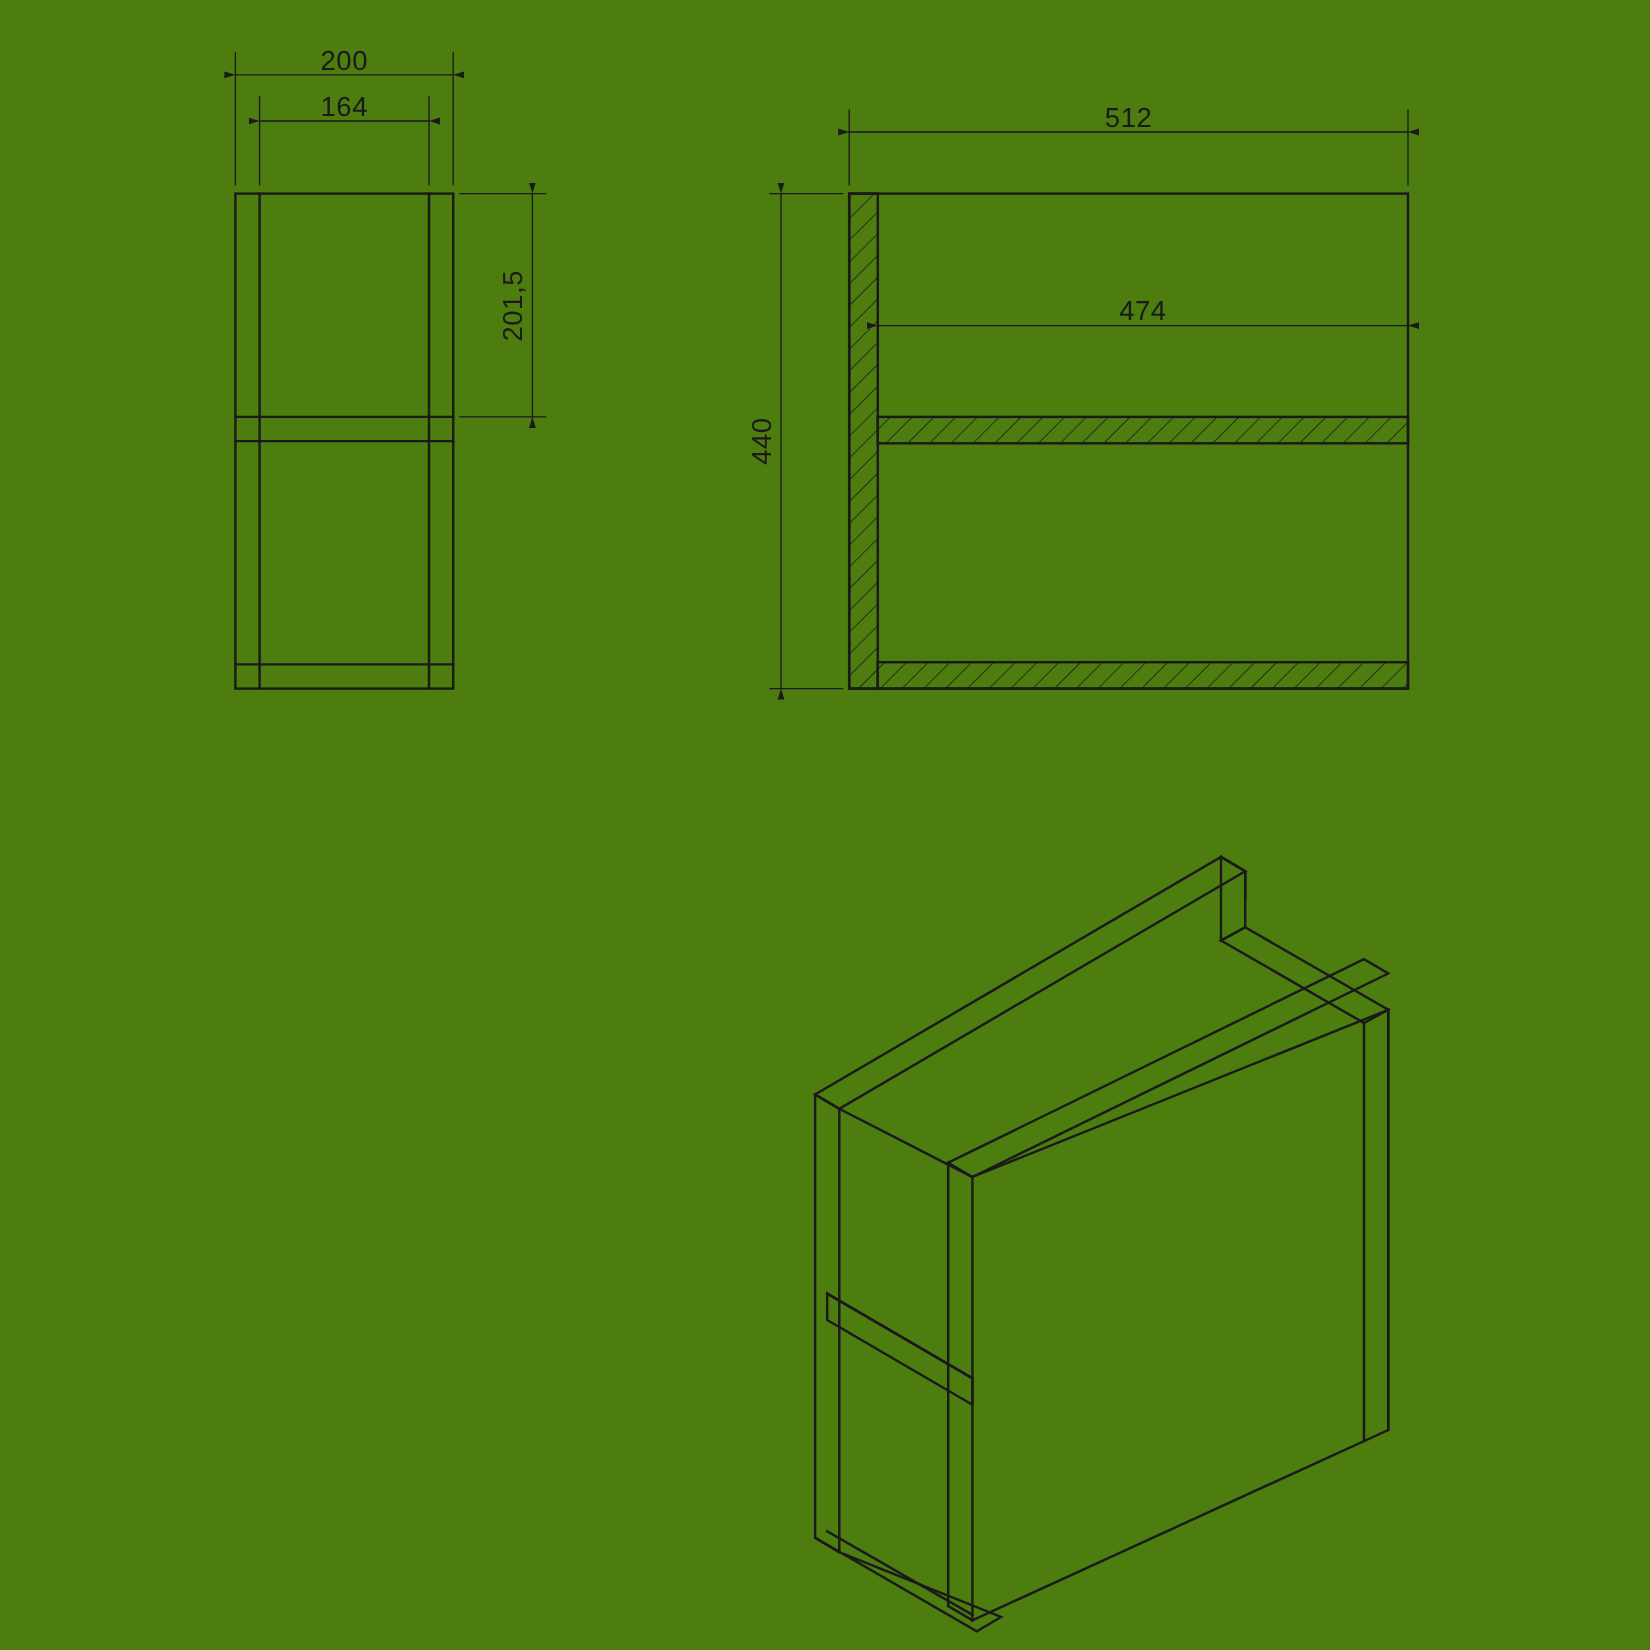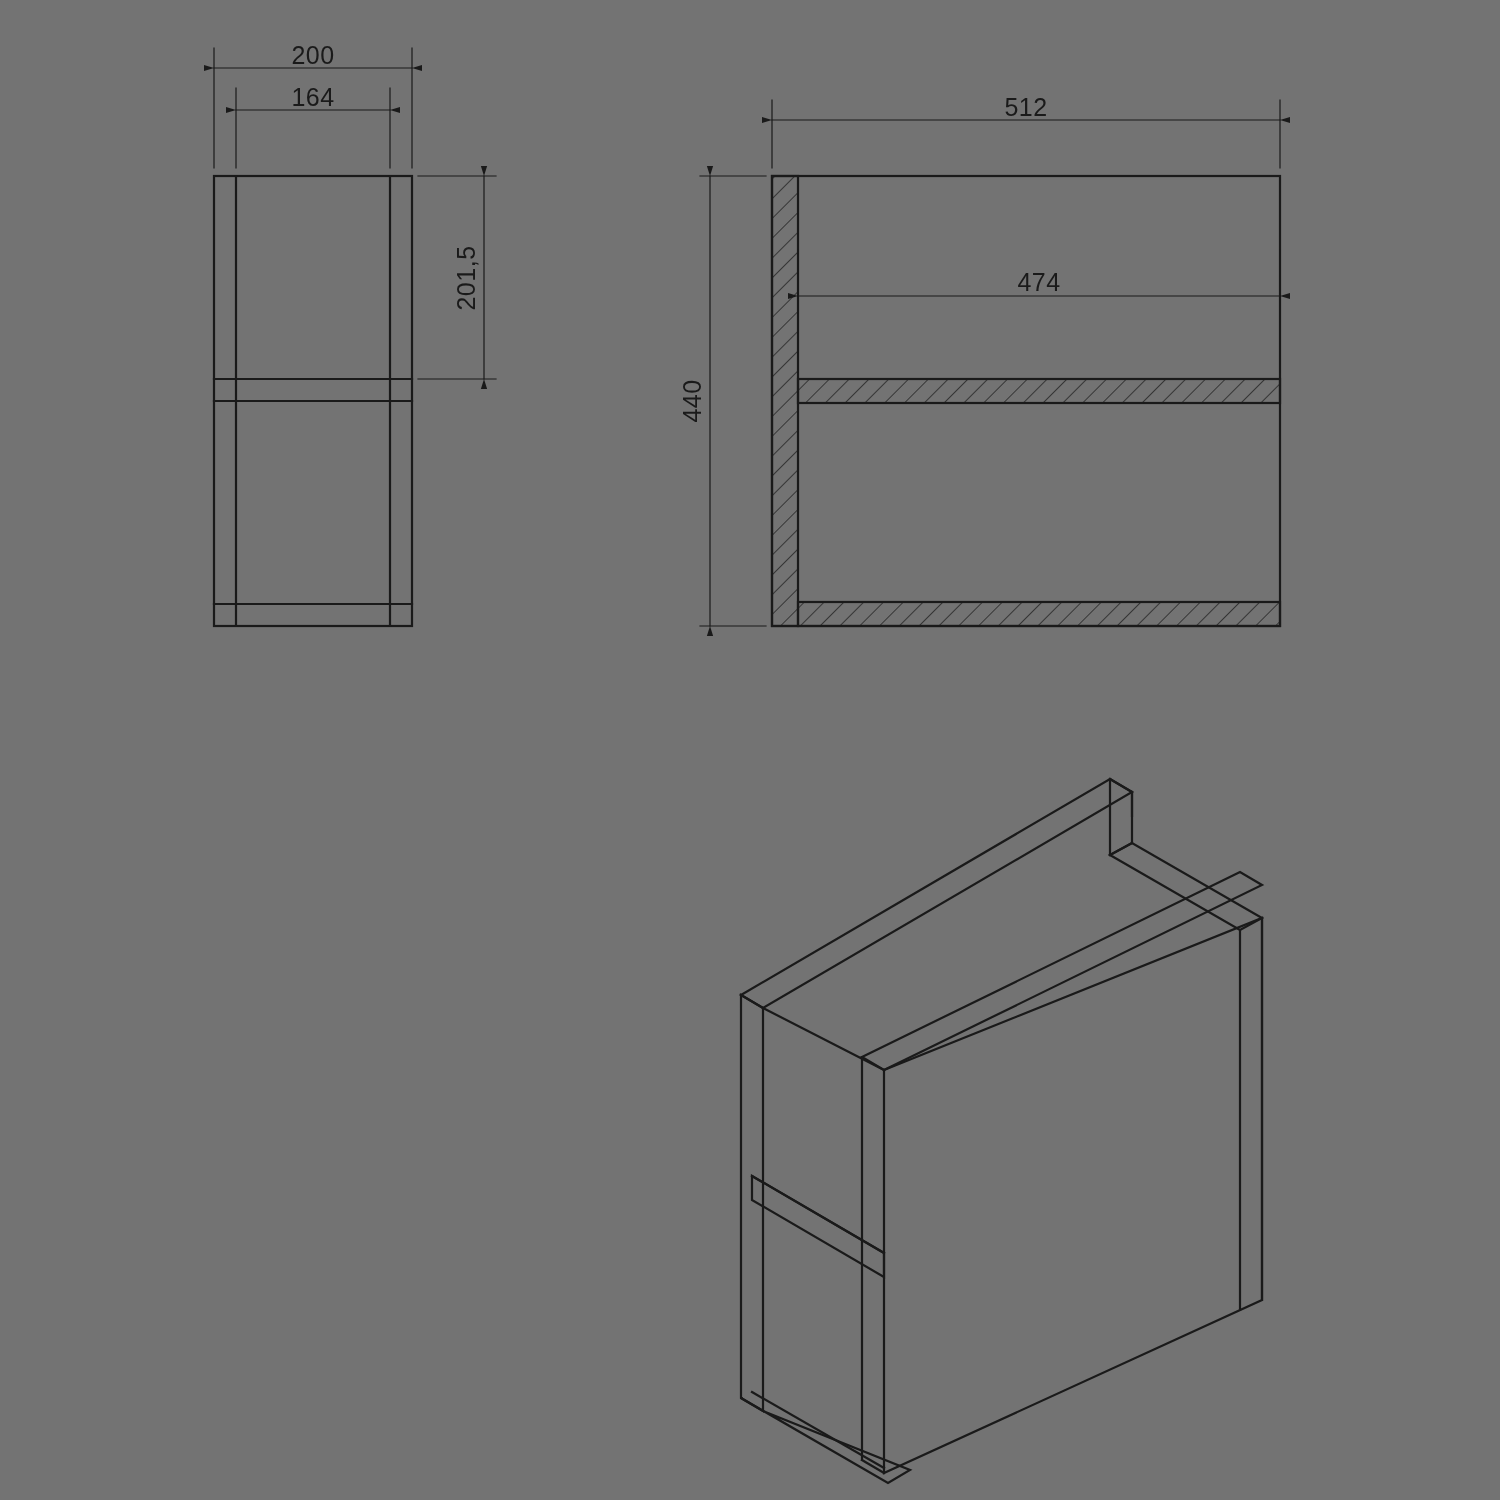--- a/index.html
+++ b/index.html
@@ -10,21 +10,21 @@
   body {
     width: 1500px;
     height: 1500px;
     font-family: "Liberation Sans", sans-serif;
     overflow: hidden;
   }
   #sheet {
     position: relative;
     width: 1500px;
     height: 1500px;
-    background: #737373;
+    background: #4d7c0f;
   }
   svg.drawing {
     position: absolute;
     left: 0;
     top: 0;
     width: 1500px;
     height: 1500px;
     display: block;
   }
   .dim-label {

